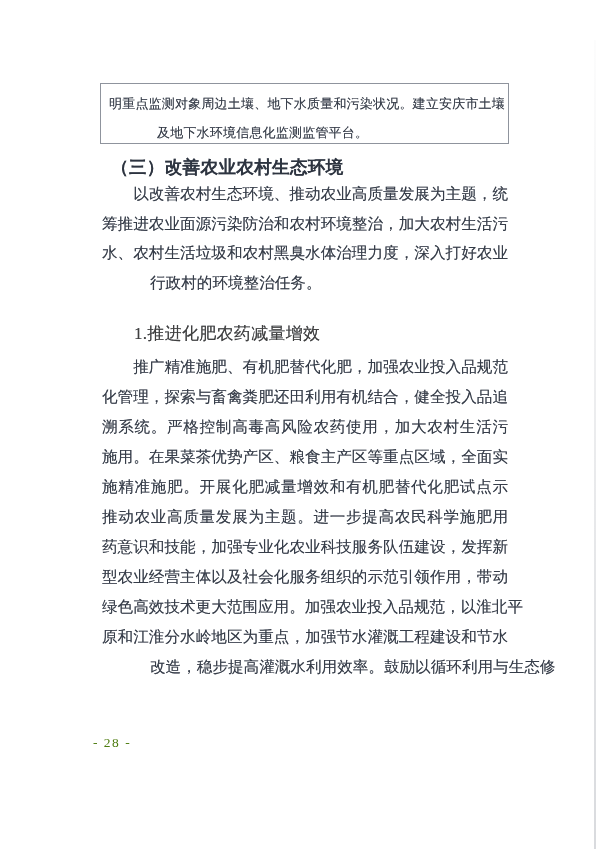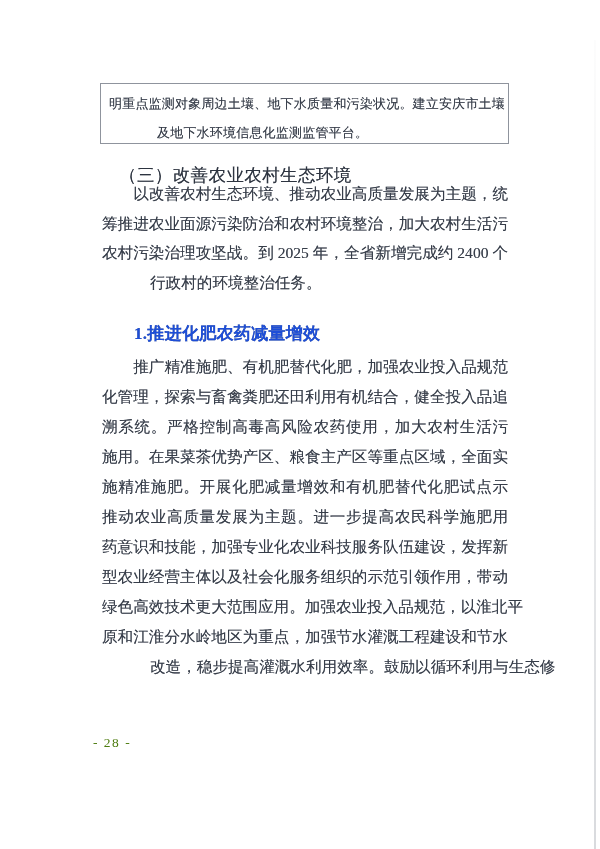--- a/index.html
+++ b/index.html
@@ -43,23 +43,23 @@
     text-align: justify;
     text-shadow: 0 0 0.5px rgba(54,61,73,0.55);
   }
   .line.fill { text-align-last: justify; }
   .line.last { text-align-last: left; margin-left: 48px; }
   .line.indent { text-indent: 2em; }
   .section-heading {
     position: absolute;
     left: 103px;
     top: 147px;
-    margin: 16px;
+    margin: 8px;
     font-size: 17.5px;
-    font-weight: normal;
+    font-weight: bold;
     color: #2d3440;
     letter-spacing: 0.4px;
     white-space: nowrap;
     text-shadow: 0 0 0.5px rgba(45,52,64,0.6);
   }
   .para {
     position: absolute;
     left: 102px;
     width: 406px;
     font-size: 15.6px;
@@ -67,22 +67,22 @@
   .para1 { top: 179px; font-family: Liberation Serif, serif; }
   .para1 .line { line-height: 29.5px; }
   .para2 { top: 352px; }
   .para2 .line { line-height: 30px; }
   .sub-heading {
     position: absolute;
     left: 134px;
     top: 322px;
     margin: 0;
     font-size: 17px;
-    font-weight: bold;
-    color: #1d4ed8;
+    font-weight: normal;
+    color: #404040;
     letter-spacing: 0.3px;
     white-space: nowrap;
     text-shadow: 0 0 0.5px rgba(45,52,64,0.6);
   }
   .page-number {
     position: absolute;
     left: 93px;
     top: 735px;
     font-size: 13.5px;
     letter-spacing: 1.5px;
@@ -98,21 +98,21 @@
   <div class="notice-box">
     <div class="line fill">明重点监测对象周边土壤、地下水质量和污染状况。建立安庆市土壤</div>
     <div class="line last">及地下水环境信息化监测监管平台。</div>
   </div>
 
   <h2 class="section-heading">（三）改善农业农村生态环境</h2>
 
   <div class="para para1">
     <div class="line fill indent">以改善农村生态环境、推动农业高质量发展为主题，统</div>
     <div class="line fill">筹推进农业面源污染防治和农村环境整治，加大农村生活污</div>
-    <div class="line fill">农村污染治理攻坚战。到 2025 年，全省新增完成约 2400 个</div>
+    <div class="line fill">水、农村生活垃圾和农村黑臭水体治理力度，深入打好农业</div>
     <div class="line last">行政村的环境整治任务。</div>
   </div>
 
   <h3 class="sub-heading">1.推进化肥农药减量增效</h3>
 
   <div class="para para2">
     <div class="line fill indent">推广精准施肥、有机肥替代化肥，加强农业投入品规范</div>
     <div class="line fill">化管理，探索与畜禽粪肥还田利用有机结合，健全投入品追</div>
     <div class="line fill">溯系统。严格控制高毒高风险农药使用，加大农村生活污</div>
     <div class="line fill">施用。在果菜茶优势产区、粮食主产区等重点区域，全面实</div>

